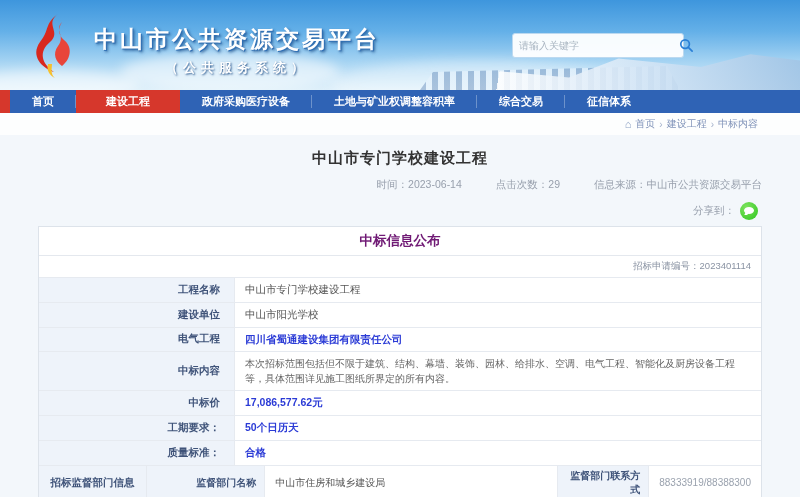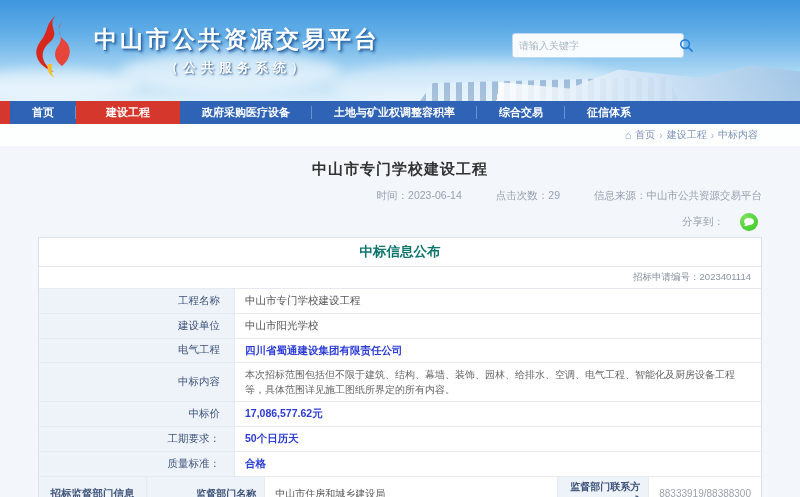--- a/index.html
+++ b/index.html
@@ -1,20 +1,20 @@
 <!DOCTYPE html>
 <html><head>
 <meta charset="utf-8">
 <style>
   * { margin:0; padding:0; box-sizing:border-box; }
   html,body { width:800px; height:497px; overflow:hidden; background:#fff;
     font-family:"Liberation Sans","DejaVu Sans",sans-serif; }
 
   
-  .header { position:relative; height:101px; overflow:hidden;
+  .header { position:relative; height:90px; overflow:hidden;
     background:linear-gradient(180deg,#3e96dd 0%,#64b0e8 35%,#a8d5f3 70%,#dceffa 100%);padding-left:40px; }
   .cloud { position:absolute; background:rgba(255,255,255,.55); border-radius:50%; filter:blur(6px); }
   .cloud.c1 { width:220px; height:40px; left:120px; top:52px; }
   .cloud.c2 { width:300px; height:50px; left:330px; top:60px; opacity:.7; }
   .cloud.c3 { width:180px; height:30px; left:-40px; top:70px; }
   .building { position:absolute; right:0; bottom:0; width:330px; height:42px;
     background:
       linear-gradient(100deg, transparent 10%, rgba(255,255,255,.85) 10%, rgba(210,228,245,.9) 55%, rgba(160,195,228,.85) 100%);
     clip-path:polygon(0% 100%, 8% 55%, 30% 70%, 45% 25%, 70% 45%, 85% 15%, 100% 30%, 100% 100%); }
   .building2 { position:absolute; right:120px; bottom:0; width:260px; height:30px;
@@ -50,37 +50,37 @@
   .crumb { display:flex; align-items:center; font-size:10px; color:#7f92b8; gap:4px; }
   .crumb .home-icon { font-size:11px; line-height:1; color:#8ea2c4; }
   .crumb .sep { color:#a5b3cc; }
 
   
   .content { height:362px; background:#f3f7fb; padding:6px 38px 0 38px; }
   .article-head { text-align:center; padding-top:8px; }
   .article-title { font-size:15px; font-weight:bold; color:#333; letter-spacing:1px; }
   .article-meta { margin-top:10px; font-size:10.5px; color:#98a0ad; display:flex;
     justify-content:flex-end; gap:34px; }
-  .share-row { display:flex; justify-content:flex-end; align-items:center; gap:16px;
+  .share-row { display:flex; justify-content:flex-end; align-items:center; gap:5px;
     margin-top:8px; height:22px; font-size:10.5px; color:#98a0ad; padding-right:4px; }
   .share-icon { width:18px; height:18px; border-radius:50%;
     background:radial-gradient(circle at 35% 30%, #7fe35f, #2ec61e); position:relative; cursor:pointer; }
   .share-icon::before { content:""; position:absolute; left:4px; top:5px; width:10px; height:7px;
     background:#fff; border-radius:50%; }
   .share-icon::after { content:""; position:absolute; left:5px; top:10px; width:3px; height:3px;
     background:#fff; transform:skewX(-25deg); }
 
   
   .award-table { margin-top:4px; background:#fff; border:1px solid #dde3ea; }
   .table-title { height:29px; display:flex; align-items:center; justify-content:center;
-    font-size:13.5px; font-weight:bold; color:#0f766e; border-bottom:1px solid #e4e8ee; }
+    font-size:13.5px; font-weight:bold; color:#701a75; border-bottom:1px solid #e4e8ee; }
   .apply-row { height:21px; display:flex; justify-content:flex-end; align-items:center;
     padding-right:10px; font-size:9.5px; color:#8a93a3; }
   .t-row { display:flex; border-top:1px solid #e6eaf0; min-height:23px; }
-  .t-label { width:196px; background:#eef3fa; color:#3f5379; font-size:10.5px; font-weight:normal;
+  .t-label { width:196px; background:#eef3fa; color:#3f5379; font-size:10.5px; font-weight:bold;
     display:flex; align-items:center; justify-content:flex-end; padding:4px 14px 4px 4px;
     border-right:1px solid #e6eaf0; text-align:right; }
   .t-value { flex:1; display:flex; align-items:center; padding:4px 10px; font-size:10.5px;
     color:#555; line-height:1.5; }
   .t-value.link { color:#2b3bd6; font-weight:bold; cursor:pointer; }
   .t-value.long { font-size:10px; color:#666; }
 
   .sup-row { display:flex; border-top:1px solid #e6eaf0; }
   .sup-label-main { width:196px; background:#eef3fa; color:#3f5379; font-size:10.5px; font-weight:bold;
     display:flex; align-items:center; justify-content:center; border-right:1px solid #e6eaf0; }

